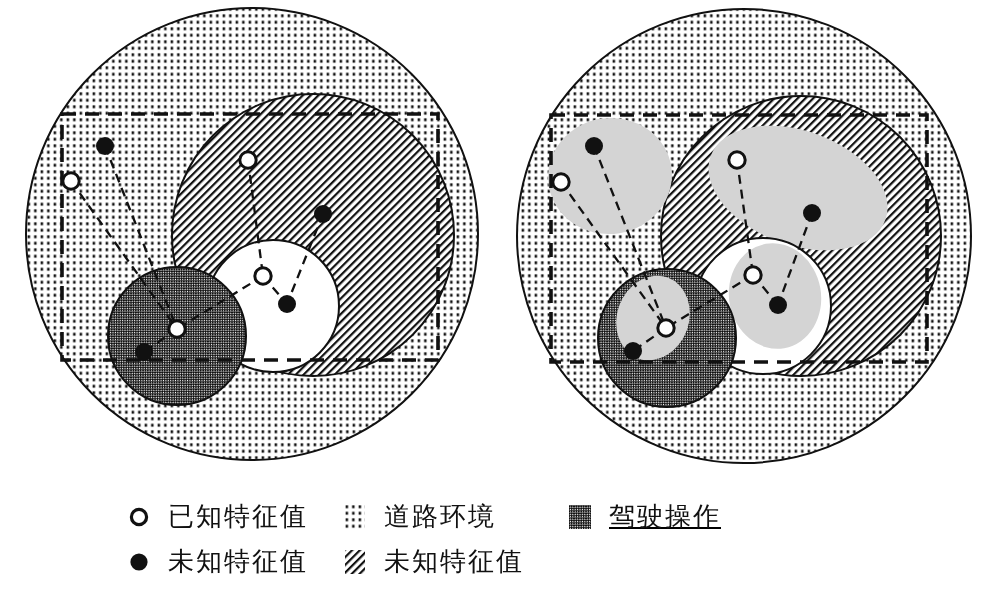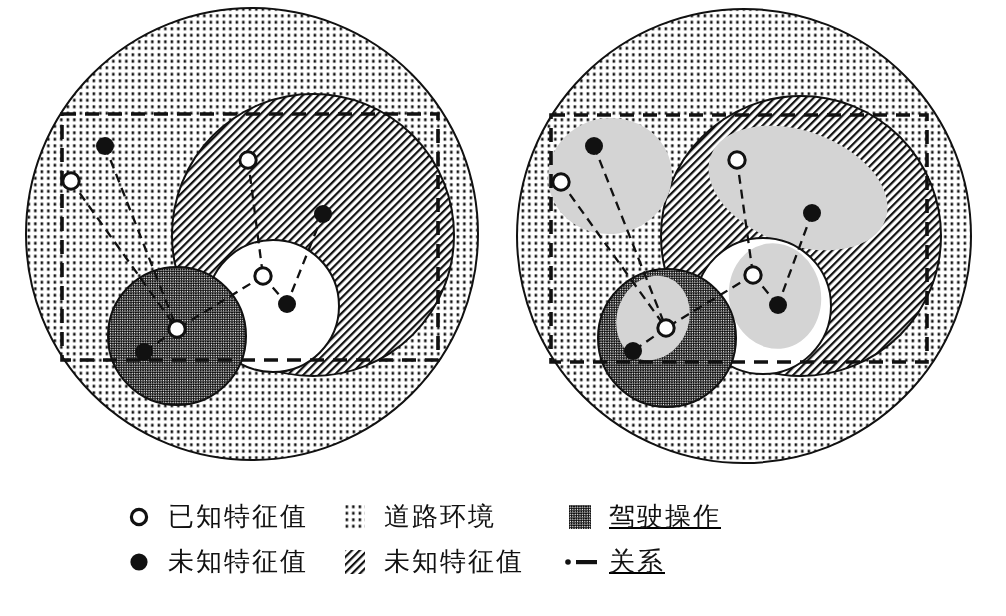--- a/index.html
+++ b/index.html
@@ -151,25 +151,16 @@
 
     <div class="lg-col lg-col3">
       <div class="lg-row">
         <span class="lg-sym">
           <svg width="24" height="26">
               <rect x="1" y="1" width="22" height="24" fill="url(#p-checker)"></rect>
             </svg>
         </span>
         <span class="lg-label">驾驶操作</span>
       </div>
-      <div class="lg-row">
-        <span class="lg-sym">
-          <svg width="40" height="12">
-              <circle cx="5" cy="6" r="2.8" fill="#111111"></circle>
-              <rect x="13" y="4" width="22" height="4.2" fill="#111111"></rect>
-            </svg>
-        </span>
-        <span class="lg-label">关系</span>
-      </div>
     </div>
 
   </div>
 </div>
 
 </body></html>

